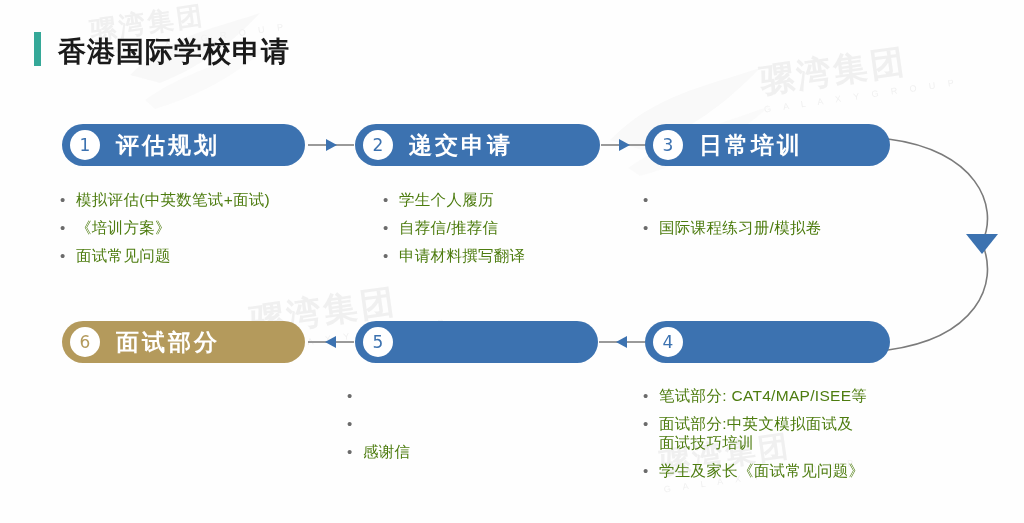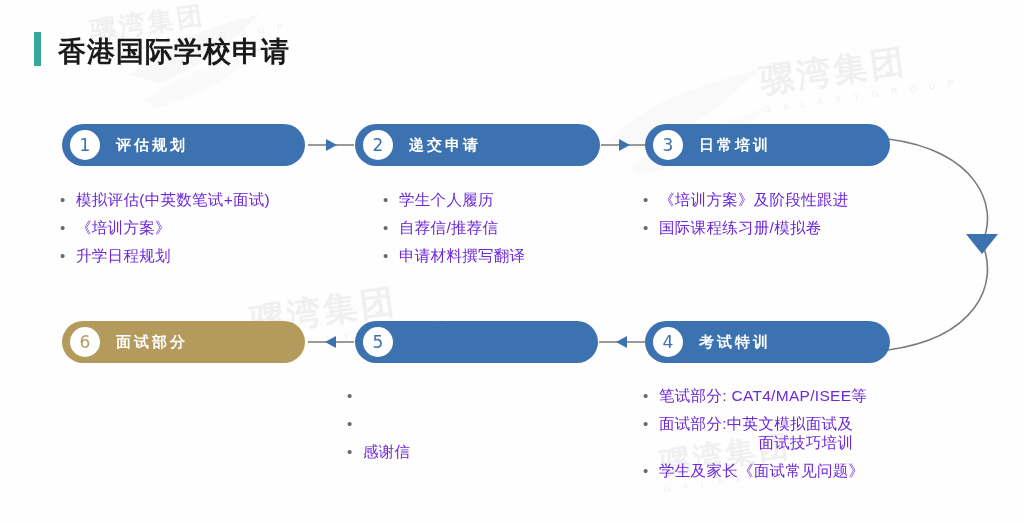--- a/index.html
+++ b/index.html
@@ -105,21 +105,21 @@
     display: flex;
     align-items: center;
     justify-content: center;
     margin-left: 8px;
     flex: none;
     font-family: "DejaVu Sans", sans-serif;
   }
   .pill.gold .pill-badge { color: #b49a5c; }
   .pill-label {
     color: #ffffff;
-    font-size: 15px;
+    font-size: 23px;
     font-weight: bold;
     letter-spacing: 3px;
     margin-left: 16px;
     white-space: nowrap;
   }
 
   
   .conn {
     position: absolute;
     height: 14px;
@@ -166,26 +166,25 @@
   }
   .bdot {
     color: #6b6b6b;
     font-size: 15px;
     line-height: 19px;
     width: 16px;
     flex: none;
     text-align: left;
   }
   .btext {
-    color: #6d28d9;
+    color: #4d7c0f;
     font-size: 15.5px;
     line-height: 19px;
     letter-spacing: .3px;
     white-space: pre-line;
-    text-align: right;
   }
 </style>
 </head>
 <body>
 
 <div id="canvas">
 
   <div class="wm" style="left:250px; top:285px; transform:rotate(-8deg);">
     <span>骡湾集团</span>
     <small>G A L A X Y   G R O U P</small>
@@ -250,21 +249,21 @@
     <div class="bitem">
       <span class="bdot">•</span>
       <span class="btext">模拟评估(中英数笔试+面试)</span>
     </div>
     <div class="bitem">
       <span class="bdot">•</span>
       <span class="btext">《培训方案》</span>
     </div>
     <div class="bitem">
       <span class="bdot">•</span>
-      <span class="btext">升学日程规划</span>
+      <span class="btext">面试常见问题</span>
     </div>
   </div>
 
   <div class="blist" style="left:383px; top:190px; width:280px;">
     <div class="bitem">
       <span class="bdot">•</span>
       <span class="btext">学生个人履历</span>
     </div>
     <div class="bitem">
       <span class="bdot">•</span>
@@ -272,21 +271,20 @@
     </div>
     <div class="bitem">
       <span class="bdot">•</span>
       <span class="btext">申请材料撰写翻译</span>
     </div>
   </div>
 
   <div class="blist" style="left:643px; top:190px; width:300px;">
     <div class="bitem">
       <span class="bdot">•</span>
-      <span class="btext">《培训方案》及阶段性跟进</span>
     </div>
     <div class="bitem">
       <span class="bdot">•</span>
       <span class="btext">国际课程练习册/模拟卷</span>
     </div>
   </div>
 
   <div class="pill gold" style="left:62px; top:321px; width:243px;">
     <div class="pill-badge">6</div>
     <div class="pill-label">面试部分</div>
@@ -301,21 +299,20 @@
     <div class="pill-badge">5</div>
   </div>
 
   <div class="conn left" style="left:599px; top:335px; width:46px;">
     <div class="line"></div>
     <div class="tri"></div>
   </div>
 
   <div class="pill blue" style="left:645px; top:321px; width:245px;">
     <div class="pill-badge">4</div>
-    <div class="pill-label">考试特训</div>
   </div>
 
   <div class="blist" style="left:347px; top:386px; width:290px;">
     <div class="bitem">
       <span class="bdot">•</span>
     </div>
     <div class="bitem">
       <span class="bdot">•</span>
     </div>
     <div class="bitem">

